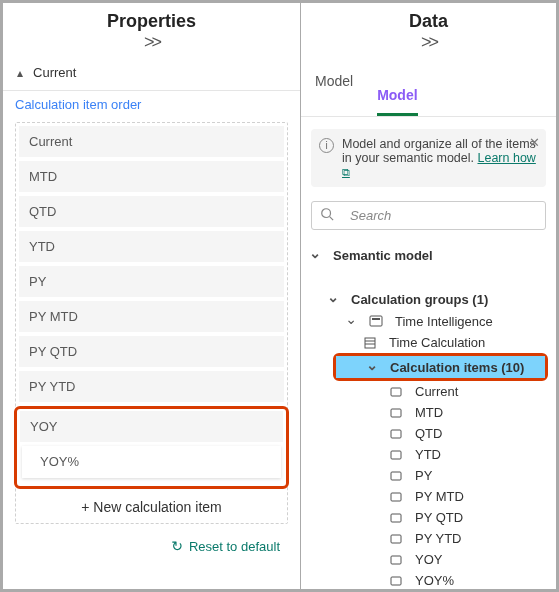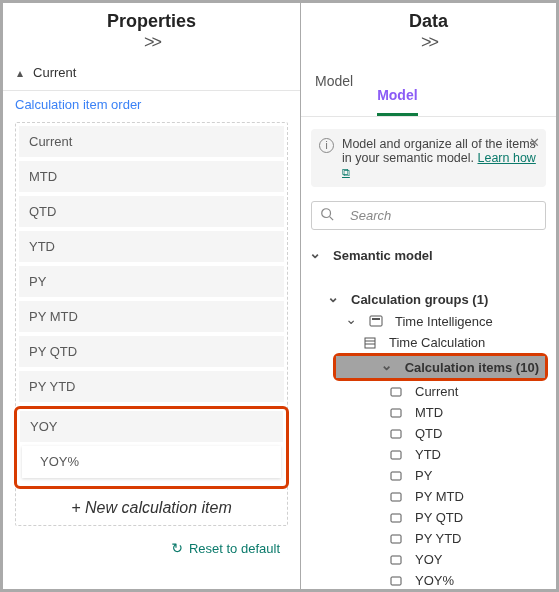--- a/index.html
+++ b/index.html
@@ -45,21 +45,21 @@
   }
   .order-highlight-box {
     border: 3px solid #d83b01; border-radius: 6px;
     padding: 2px 2px; margin: 0 -2px;
   }
   .order-item.input-like {
     background: #fff; box-shadow: 0 1px 3px rgba(0,0,0,0.15);
     margin: 3px 3px 6px 3px; padding-left: 18px;
   }
   .new-calc {
-    text-align: center; padding: 10px 0 8px 0; color: #333; font-size: 16px; font-style: italic;
+    text-align: center; padding: 10px 0 8px 0; color: #333; font-size: 14px;
   }
 
   .reset-row { display:flex; justify-content:flex-end; align-items:center; gap:6px;
     padding: 10px 20px 0 0; color: #0b7a6b; font-size: 13px; }
   .reset-icon { font-size: 14px; color: #0b7a6b; }
 
   
   .tabs { display:flex; gap: 24px; padding: 0 14px; margin-top: 10px; border-bottom: 1px solid #e5e5e5; }
   .tab { padding: 8px 0 10px 0; font-size: 14px; color: #555; cursor: pointer; }
   .tab.active { color: #8b5cf6; font-weight: 600; border-bottom: 3px solid #107c41; margin-top: 14px; }
@@ -84,21 +84,21 @@
 
   .tree { margin: 8px 2px 0 4px; font-size: 13px; color: #333; }
   .node { display:flex; align-items:center; gap:12px; padding: 3px 6px; white-space: nowrap; }
   .lvl1 { padding-left: 4px; }
   .lvl2 { padding-left: 22px; margin-top: 22px; }
   .lvl3 { padding-left: 40px; }
   .lvl4 { padding-left: 58px; }
   .lvl5 { padding-left: 84px; }
   .tree-icon { width:14px; height:12px; display:inline-flex; align-items:center; justify-content:center; }
   .tree-icon svg { width:14px; height:12px; }
-  .node.selected { background: #a3a3a3; justify-content: flex-end; }
+  .node.selected { background: #7dd3fc; }
   .node.bold { font-weight: 600; }
   .tree-highlight {
     border: 3px solid #d83b01; border-radius: 6px; margin: 0 6px 0 28px;
   }
   .tree-highlight .node { padding-left: 30px; }
 
   .chev-node { font-size:10px; color:#555; width:12px; text-align:center; }
   .chev-v::before { content: "⌄"; font-size:14px; position:relative; top:-2px;}
 </style>
 </head>

